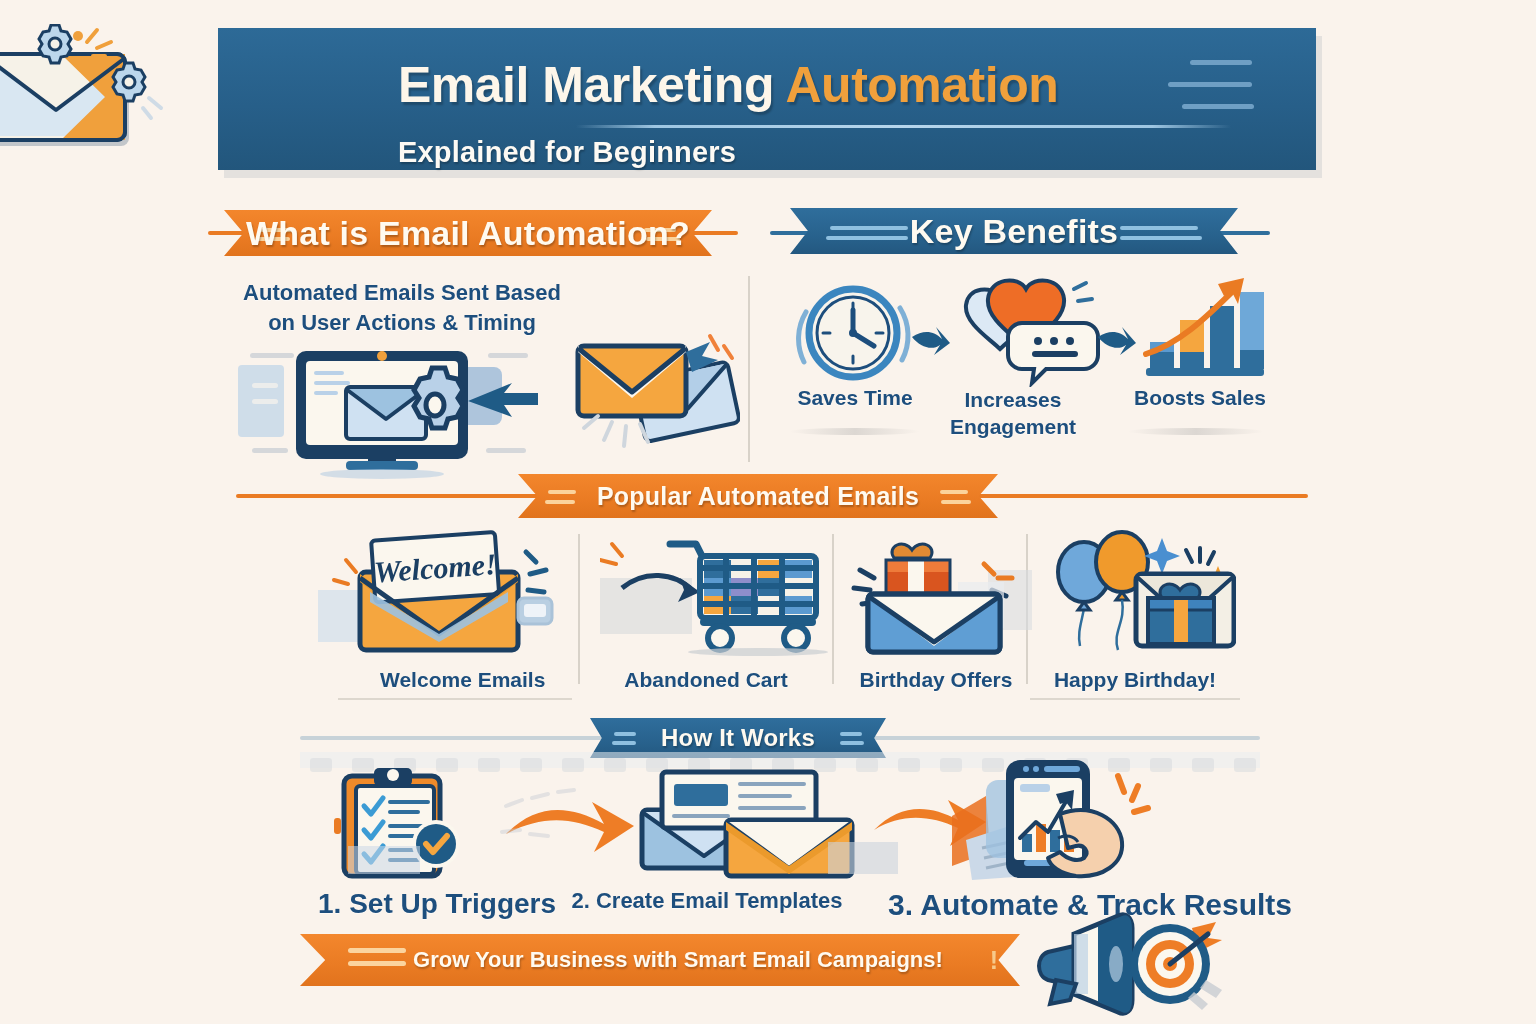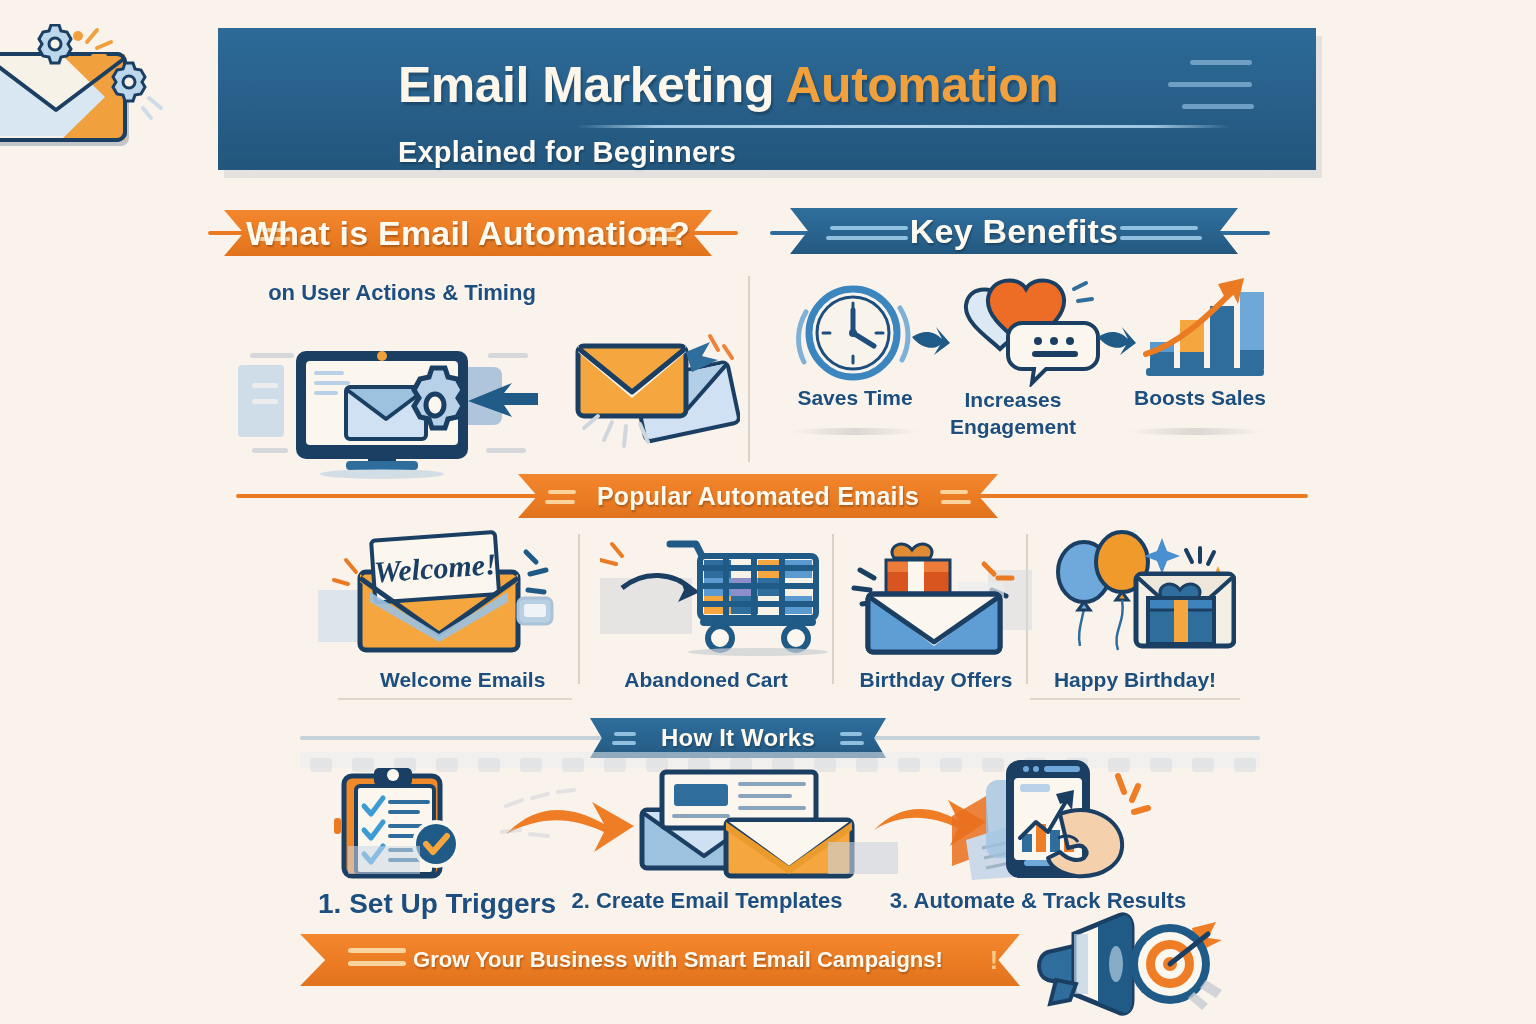--- a/index.html
+++ b/index.html
@@ -165,20 +165,21 @@
     <span class="rb-dash" style="left:40px;top:18px;width:78px;"></span>
     <span class="rb-dash" style="left:36px;top:28px;width:82px;"></span>
     <span class="rb-dash" style="right:40px;top:18px;width:78px;"></span>
     <span class="rb-dash" style="right:36px;top:28px;width:82px;"></span>
     <span class="txt">Key Benefits</span>
   </div>
 
   <div class="vdiv" style="left:748px;top:276px;height:186px;"></div>
 
   <div class="lead" style="left:232px;top:278px;width:340px;font-size:22px;line-height:30px;">
+    <div>Automated Emails Sent Based</div>
     <div>on User Actions &amp; Timing</div>
   </div>
 
   <div class="paper" style="left:238px;top:365px;width:46px;height:72px;border-radius:4px;background:#b9d1e8;opacity:.65;"></div>
   <div class="faintline" style="left:252px;top:383px;width:26px;background:#f5f2ec;"></div>
   <div class="faintline" style="left:252px;top:399px;width:26px;background:#f5f2ec;"></div>
   <div class="faintline" style="left:250px;top:353px;width:44px;"></div>
   <div class="faintline" style="left:252px;top:448px;width:36px;"></div>
   <div class="faintline" style="left:488px;top:353px;width:40px;"></div>
   <div class="faintline" style="left:486px;top:448px;width:40px;"></div>
@@ -542,21 +543,21 @@
     <path d="M106 82 C114 78 122 80 126 86" fill="none" stroke="#1b3f63" stroke-width="3"></path>
     <g stroke="#ee7d26" stroke-width="6" stroke-linecap="round">
       <line x1="166" y1="20" x2="172" y2="36"></line>
       <line x1="186" y1="30" x2="180" y2="44"></line>
       <line x1="196" y1="52" x2="182" y2="56"></line>
     </g>
   </svg>
 
   <div class="cap" style="left:318px;top:888px;width:200px;font-size:28px;">1. Set Up Triggers</div>
   <div class="cap" style="left:562px;top:888px;width:290px;font-size:22px;">2. Create Email Templates</div>
-  <div class="cap" style="left:888px;top:888px;width:300px;font-size:22px;">3. Automate &amp; Track Results</div>
+  <div class="cap" style="left:888px;top:888px;width:300px;font-size:30px;">3. Automate &amp; Track Results</div>
 
   <div class="cta">
     <div class="body"></div>
     <div class="cta-dashes">
         <i></i>
         <i></i>
       </div>
     <div class="txt">Grow Your Business with Smart Email Campaigns!</div>
     <div class="cta-bang">!</div>
   </div>

